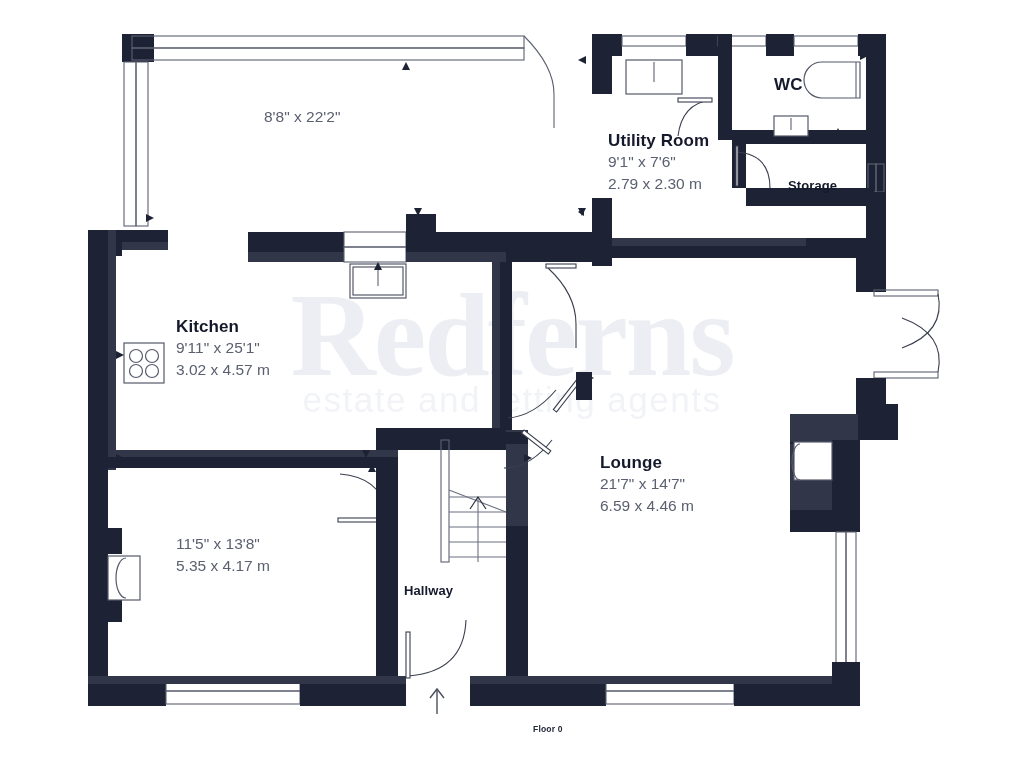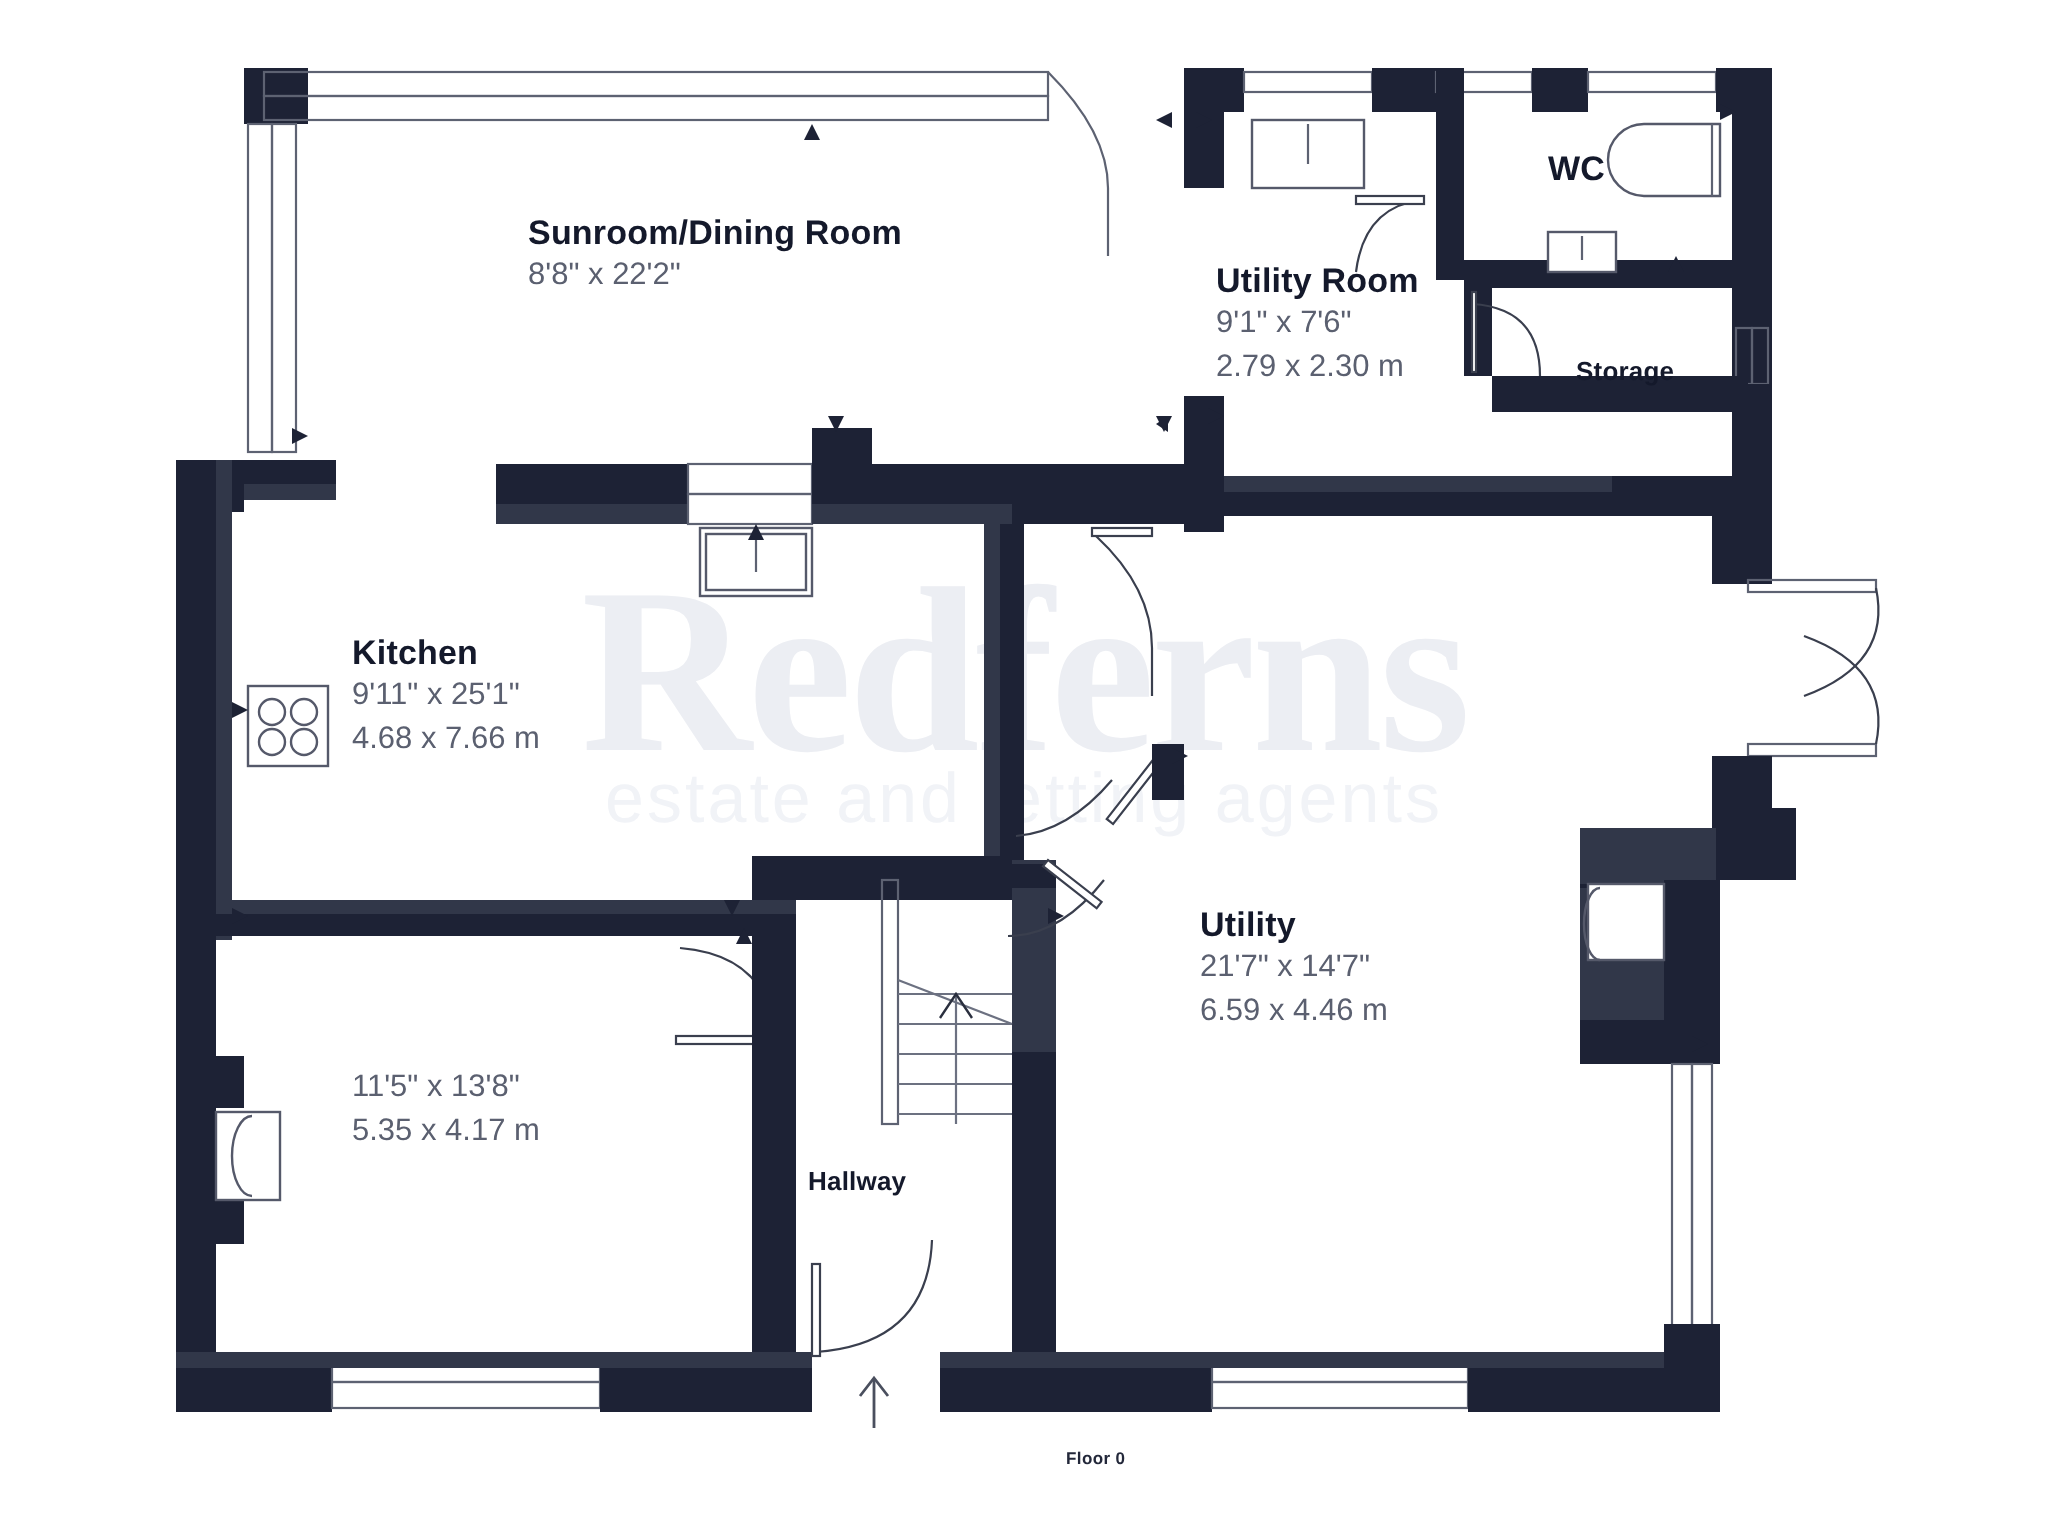--- a/index.html
+++ b/index.html
@@ -311,46 +311,45 @@
       <rect class="thin" x="836" y="532" width="10" height="140"></rect>
       <rect class="thin" x="846" y="532" width="10" height="140"></rect>
     </g>
     <rect class="wall" x="832" y="662" width="28" height="44"></rect>
 
     <rect class="wall" x="806" y="238" width="68" height="20"></rect>
 
   </svg>
 
   <div class="label-group" style="left:264px; top:106px; width:182px;">
-    <div class="room-name">Sunroom/Dining Room</div>
     <div class="room-dim">8'8" x 22'2"</div>
   </div>
 
   <div class="label-group" style="left:608px; top:130px; width:122px;">
     <div class="room-name">Utility Room</div>
     <div class="room-dim">9'1" x 7'6"</div>
     <div class="room-dim">2.79 x 2.30 m</div>
   </div>
 
   <div class="label-group" style="left:774px; top:74px; width:52px;">
     <div class="room-name">WC</div>
   </div>
 
   <div class="label-group" style="left:788px; top:178px; width:84px;">
     <div class="room-name small">Storage</div>
   </div>
 
   <div class="label-group" style="left:176px; top:316px; width:138px;">
     <div class="room-name">Kitchen</div>
     <div class="room-dim">9'11" x 25'1"</div>
-    <div class="room-dim">4.68 x 7.66 m</div>
+    <div class="room-dim">3.02 x 4.57 m</div>
   </div>
 
   <div class="label-group" style="left:600px; top:452px; width:140px;">
-    <div class="room-name">Utility</div>
+    <div class="room-name">Lounge</div>
     <div class="room-dim">21'7" x 14'7"</div>
     <div class="room-dim">6.59 x 4.46 m</div>
   </div>
 
   <div class="label-group" style="left:176px; top:533px; width:160px;">
     <div class="room-dim">11'5" x 13'8"</div>
     <div class="room-dim">5.35 x 4.17 m</div>
   </div>
 
   <div class="label-group" style="left:404px; top:583px; width:88px;">

